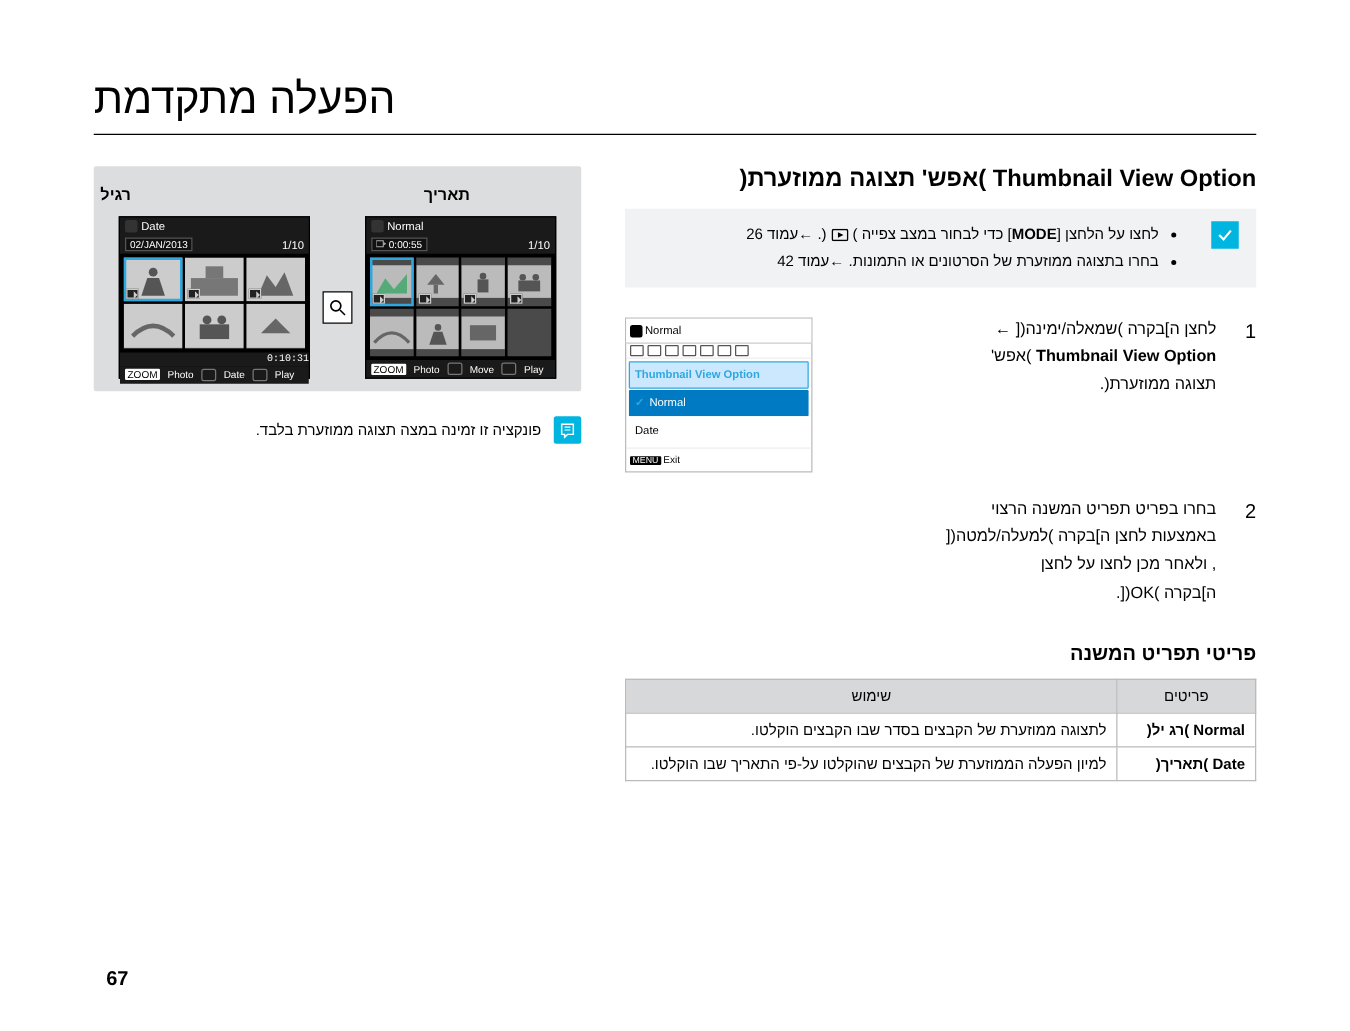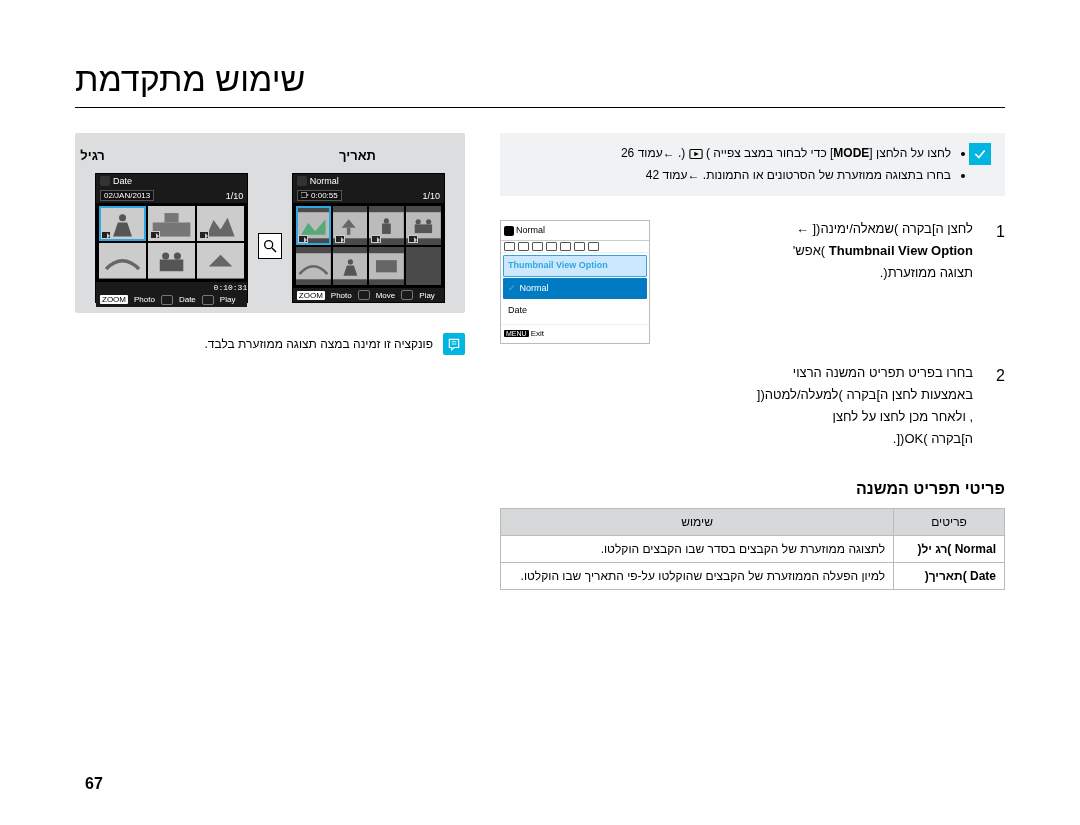--- a/index.html
+++ b/index.html
@@ -42,21 +42,21 @@
     direction: rtl;
     text-align: right;
   }
   .desc {
     font-size: 13px;
     line-height: 1.5;
     margin-bottom: 18px;
   }
   .tipbox {
     display: flex;
-    gap: 2px;
+    gap: 26px;
     background: #f1f2f3;
     padding: 10px 14px;
     margin-bottom: 22px;
     font-size: 12px;
     line-height: 1.8;
   }
   .tip-icon {
     flex: 0 0 22px;
     height: 22px;
     background: #00b6e0;
@@ -194,25 +194,26 @@
   }
   .note .icn svg{width:14px;height:14px;}
 
   .pagenum{
     position:absolute;left:85px;bottom:32px;font-size:16px;font-weight:bold;direction:ltr;
   }
 </style>
 </head>
 <body>
 
-<h1 class="title">שימוש מתקדמת</h1>
+<h1 class="title">הפעלה מתקדמת</h1>
 
 <div class="columns">
 
   <div class="col-right">
+    <h2 class="section-h">Thumbnail View Option )אפש' תצוגה ממוזערת(</h2>
 
     <div class="tipbox">
       <div class="tip-icon">
         <svg viewBox="0 0 24 24" fill="none" stroke="#fff" stroke-width="3">
             <polyline points="4,12 10,18 20,6"></polyline>
           </svg>
       </div>
       <ul class="tip-lines">
         <li>
           <span>לחצו על הלחצן [</span><b>MODE</b><span>] כדי לבחור במצב צפייה ) </span>

